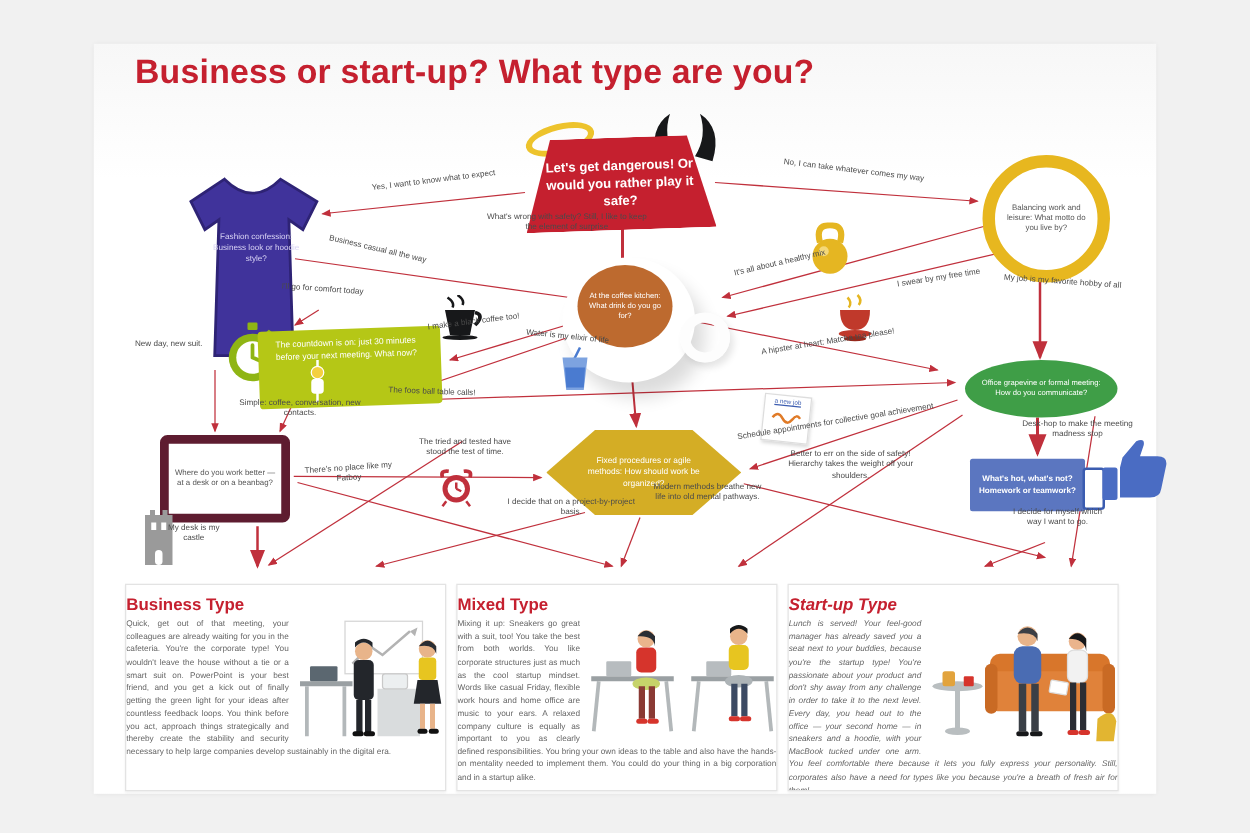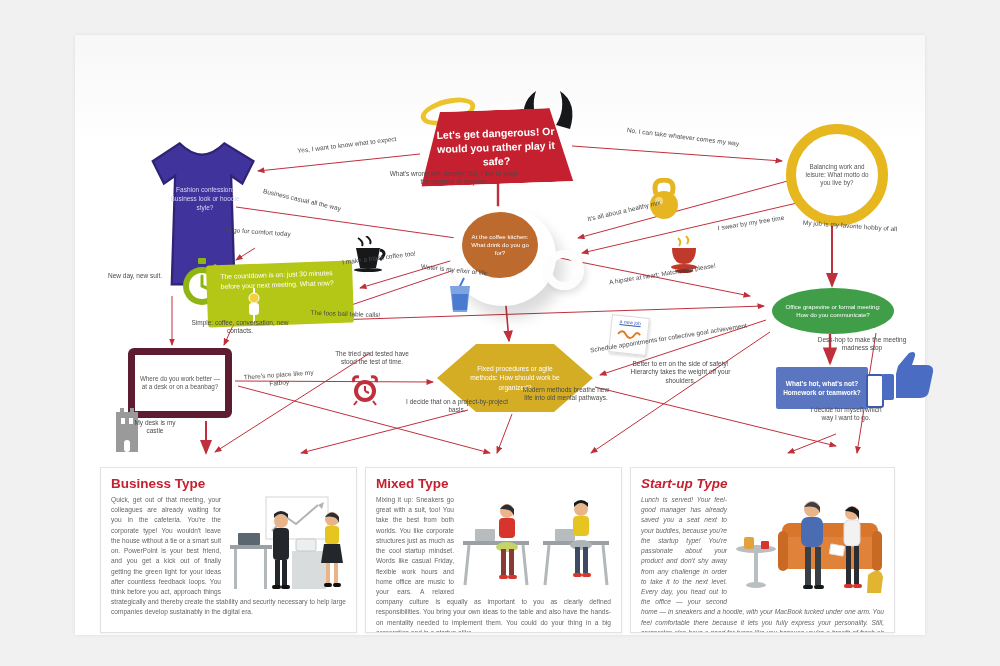--- a/index.html
+++ b/index.html
@@ -47,21 +47,21 @@
   #countdown{position:absolute;left:207px;top:263px;width:146px;height:62px;background:#b5c716;transform:rotate(-2deg);color:#fff;font-size:6.8px;line-height:1.4;padding:7px 10px 4px 14px;box-sizing:border-box;border-radius:3px;}
   #workplace{position:absolute;left:128px;top:348px;width:104px;height:70px;background:#fff;border:7px solid #5e1c30;border-radius:6px;display:flex;align-items:center;justify-content:center;text-align:center;font-size:6.3px;color:#555;padding:3px;box-sizing:border-box;line-height:1.35;}
   #methods{position:absolute;left:437px;top:344px;width:156px;height:68px;background:#d4ad25;clip-path:polygon(25% 0,75% 0,100% 50%,75% 100%,25% 100%,0 50%);color:#fff;font-size:6.7px;display:flex;align-items:center;justify-content:center;text-align:center;padding:6px 26px;box-sizing:border-box;line-height:1.4;}
   #communication{position:absolute;left:772px;top:288px;width:122px;height:46px;background:#3f9e47;border-radius:50%;color:#fff;font-size:6.1px;display:flex;align-items:center;justify-content:center;text-align:center;padding:4px 12px;box-sizing:border-box;line-height:1.35;}
   #hot{position:absolute;left:776px;top:367px;width:92px;height:42px;background:#5b76c0;color:#fff;font-weight:bold;font-size:6.5px;display:flex;align-items:center;justify-content:center;text-align:center;padding:3px 7px;box-sizing:border-box;border-radius:2px;line-height:1.4;}
   #phone{position:absolute;left:866px;top:374px;width:14px;height:30px;background:#fff;border:2px solid #3b5cb0;border-radius:3px;}
   .ic{position:absolute;}
   #note{position:absolute;left:610px;top:316px;width:36px;height:36px;background:#fff;border:1px solid #ddd;transform:rotate(6deg);box-shadow:1px 2px 3px rgba(0,0,0,.15);font-size:5px;color:#3b5cb0;text-align:center;}
   #note .nt{text-decoration:underline;display:block;margin-top:2px;}
   
-  .section{position:absolute;top:467px;height:166px;background:#fff;border:1px solid #e3e3e3;box-shadow:0 1px 2px rgba(0,0,0,.06);padding:8px 10px;box-sizing:border-box;overflow:hidden;}
+  .section{position:absolute;top:467px;height:166px;background:#fff;border:1px solid #e3e3e3;box-shadow:0 1px 2px rgba(0,0,0,.06);padding:8px 0;box-sizing:border-box;overflow:hidden;}
   #sec1{left:100px;width:257px;} #sec2{left:365px;width:257px;} #sec3{left:630px;width:265px;font-style:italic;}
   .sec-h{color:#c5202f;font-weight:bold;font-size:13.5px;margin:0 0 4px 0;}
   .sec-b{font-size:6.6px;color:#666;text-align:justify;line-height:1.55;}
   .sec-ill{float:right;margin:0 0 3px 7px;}
 </style>
 </head>
 <body>
 
 <div id="stage">
   <div id="page"></div>
@@ -96,20 +96,21 @@
       <line x1="370" y1="353" x2="215" y2="452" marker-end="url(#ah)"></line>
       <line x1="206" y1="421" x2="206" y2="453" stroke-width="2" marker-end="url(#ah)"></line>
       <line x1="468" y1="410" x2="301" y2="453" marker-end="url(#ah)"></line>
       <line x1="512" y1="414" x2="497" y2="453" marker-end="url(#ah)"></line>
       <line x1="595" y1="387" x2="836" y2="446" marker-end="url(#ah)"></line>
       <line x1="836" y1="434" x2="788" y2="453" marker-end="url(#ah)"></line>
       <line x1="876" y1="333" x2="857" y2="453" marker-end="url(#ah)"></line>
     </g>
   </svg>
 
+  <div id="title">Business or start-up? What type are you?</div>
 
   <div id="halo"></div>
   <svg id="horns" viewBox="0 0 60 42">
     <path d="M8,40 Q0,14 18,2 Q12,20 22,36 Z" fill="#17181a"></path>
     <path d="M52,40 Q60,14 42,2 Q48,20 38,36 Z" fill="#17181a"></path>
   </svg>
   <div id="banner">Let's get dangerous! Or would you rather play it safe?</div>
 
   <svg id="tshirt-svg" viewBox="0 0 100 140">
     <path d="M30,6 L6,22 L16,42 L26,35 L23,132 L79,132 L76,35 L86,42 L96,22 L70,6 Q60,16 50,16 Q40,16 30,6 Z" fill="#40339b" stroke="#2e2375" stroke-width="2"></path>

